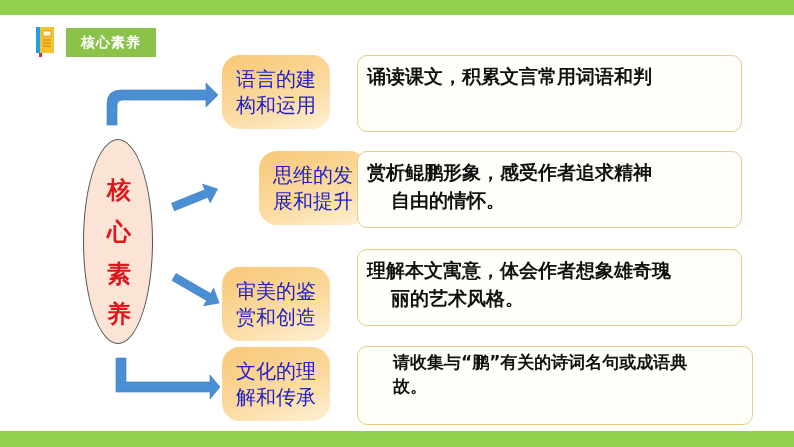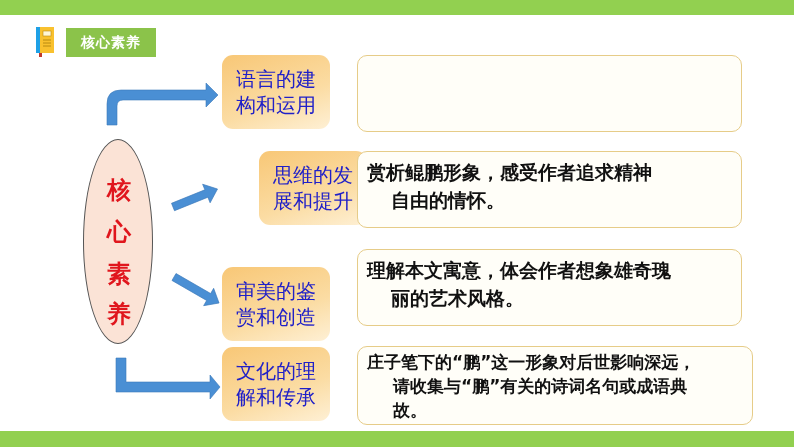--- a/index.html
+++ b/index.html
@@ -4,21 +4,21 @@
 <style>
   html, body { margin:0; padding:0; }
   body { width:794px; height:447px; position:relative; overflow:hidden; background:#ffffff; font-family:"DejaVu Sans","Liberation Sans",sans-serif; }
   .top-bar { position:absolute; left:0; top:0; width:794px; height:15px; background:#92d050; }
   .bottom-bar { position:absolute; left:0; top:431px; width:794px; height:16px; background:#92d050; }
   .book-icon { position:absolute; left:36px; top:27px; width:18px; height:30px; }
   .title-box { position:absolute; left:66px; top:28px; width:90px; height:29px; background:#8bc34a; color:#fff; font-weight:bold; font-size:14px; line-height:29px; text-align:center; letter-spacing:1px; }
   .ellipse { position:absolute; left:83px; top:139px; width:70px; height:205px; border:1px solid #555; border-radius:50%; background:#fbe3d6; box-sizing:border-box; }
   .ellipse-char { position:absolute; left:0; width:70px; text-align:center; color:#e0161d; font-weight:bold; font-size:24px; }
   .arrows { position:absolute; left:0; top:0; width:794px; height:447px; pointer-events:none; }
-  .label-box { position:absolute; left:222px; width:108px; height:74px; border-radius:11px; background:linear-gradient(160deg,#f8c776 0%,#fbdca3 60%,#fef0d5 100%); color:#2020c8; font-size:20px; line-height:26px; text-align:center; display:flex; align-items:center; justify-content:center; box-sizing:border-box; padding:0 6px; }
+  .label-box { position:absolute; left:222px; width:108px; height:74px; border-radius:18px; background:linear-gradient(160deg,#f8c776 0%,#fbdca3 60%,#fef0d5 100%); color:#2020c8; font-size:20px; line-height:26px; text-align:center; display:flex; align-items:center; justify-content:center; box-sizing:border-box; padding:0 6px; }
   .desc-box { position:absolute; left:357px; width:385px; border:1px solid #e6cc88; border-radius:10px; background:#fffef8; box-sizing:border-box; color:#111; font-weight:bold; font-size:19px; line-height:28px; padding:6px 8px 6px 9px; }
   .desc-box .line2 { padding-left:24px; display:block; }
   .desc-box.small { font-size:17px; line-height:24px; padding:3px 8px 3px 9px; }
   .desc-box.small .line2 { padding-left:26px; }
 </style>
 </head>
 <body>
 
 <div class="top-bar"></div>
 
@@ -55,20 +55,21 @@
   <path d="M116,358 L126,358 L126,382 L210,382 L210,375 L220,387 L210,399 L210,392 L116,392 Z" fill="#4a8fd4" stroke="#3a78b8" stroke-width="0.6"></path>
 </svg>
 
 <div class="label-box" style="top:55px;">
   <div>
     <div>语言的建</div>
     <div>构和运用</div>
   </div>
 </div>
 <div class="desc-box" style="top:55px; height:77px;">
+  <span>诵读课文，积累文言常用词语和判</span>
 </div>
 
 <div class="label-box" style="top:151px;margin-left:37px;">
   <div>
     <div>思维的发</div>
     <div>展和提升</div>
   </div>
 </div>
 <div class="desc-box" style="top:151px; height:77px;">
   <span>赏析鲲鹏形象，感受作者追求精神</span>
@@ -86,18 +87,17 @@
   <span class="line2">丽的艺术风格。</span>
 </div>
 
 <div class="label-box" style="top:347px;">
   <div>
     <div>文化的理</div>
     <div>解和传承</div>
   </div>
 </div>
 <div class="desc-box small" style="top:346px; height:79px; width:396px;">
-  <span>庄子笔下的“鹏”这一形象对后世影响深远，</span>
   <span class="line2">请收集与“鹏”有关的诗词名句或成语典</span>
   <span class="line2">故。</span>
 </div>
 
 <div class="bottom-bar"></div>
 
 </body></html>

